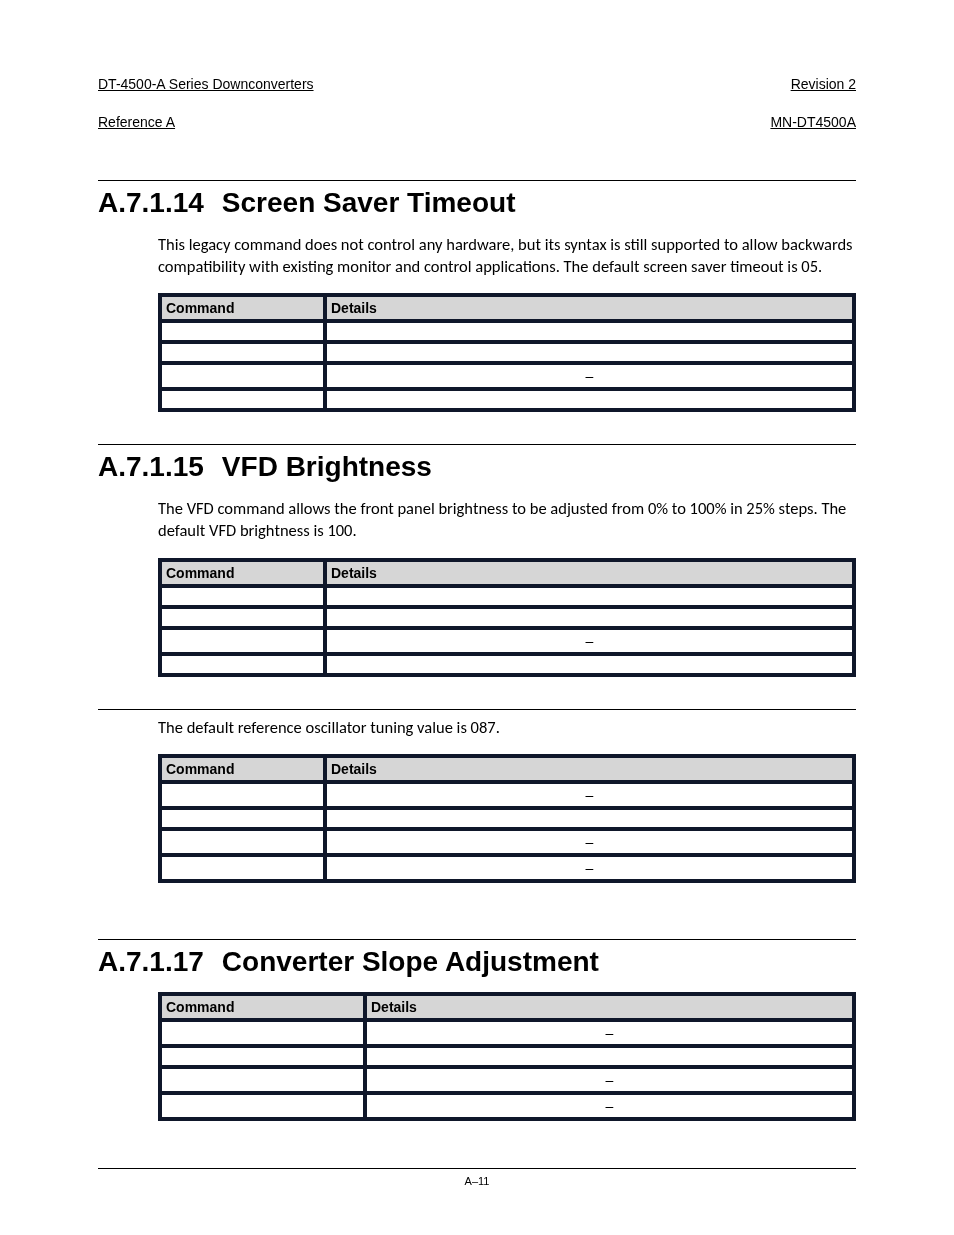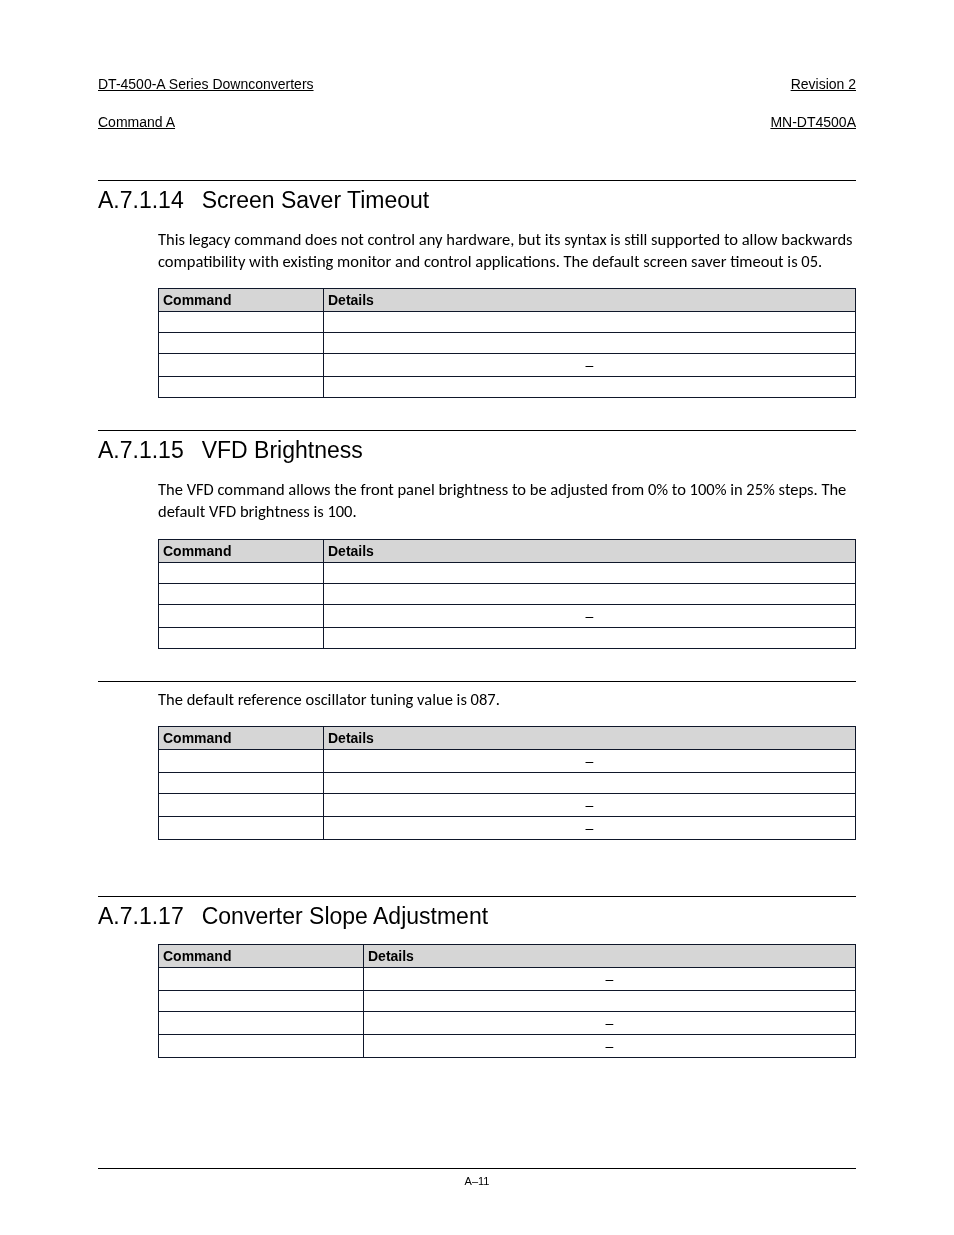--- a/index.html
+++ b/index.html
@@ -22,43 +22,43 @@
   .header-right { text-align: right; }
 
   .section { margin-bottom: 32px; }
   .section-rule {
     border: none;
     border-top: 1px solid #000;
     margin: 0 0 6px 0;
   }
   .section-heading {
     font-family: Arial, Helvetica, sans-serif;
-    font-weight: normal;
-    font-size: 23px;
+    font-weight: bold;
+    font-size: 28px;
     margin-bottom: 14px;
   }
   .section-heading .hnum { display: inline-block; margin-right: 18px; }
   .body-text {
     font-family: Calibri, "Segoe UI", Arial, sans-serif;
     font-size: 16.5px;
     line-height: 1.35;
     margin-left: 60px;
     margin-bottom: 16px;
   }
 
   table.cmd {
     width: 100%;
     margin-left: 60px;
     width: calc(100% - 60px);
     border-collapse: collapse;
     font-family: Arial, Helvetica, sans-serif;
     font-size: 14px;
   }
   table.cmd th, table.cmd td {
-    border: 1px solid #0f172a;
+    border: 4px solid #0f172a;
     padding: 3px 4px;
     text-align: left;
     height: 21px;
   }
   table.cmd th {
     background: #d6d6d6;
     font-weight: bold;
   }
   table.cmd td { background: #fff; }
   table.cmd col.c1 { width: 165px; }
@@ -83,21 +83,21 @@
   }
 
   .extra-gap { height: 24px; }
 </style>
 </head>
 <body>
 
 <div class="header-bar">
   <div class="header-left">
     <span>DT-4500-A Series Downconverters</span><br>
-    <span>Command A</span>
+    <span>Reference A</span>
   </div>
   <div class="header-right">
     <span>Revision 2</span><br>
     <span>MN-DT4500A</span>
   </div>
 </div>
 
 <div class="section">
   <hr class="section-rule">
   <h3 class="section-heading">

